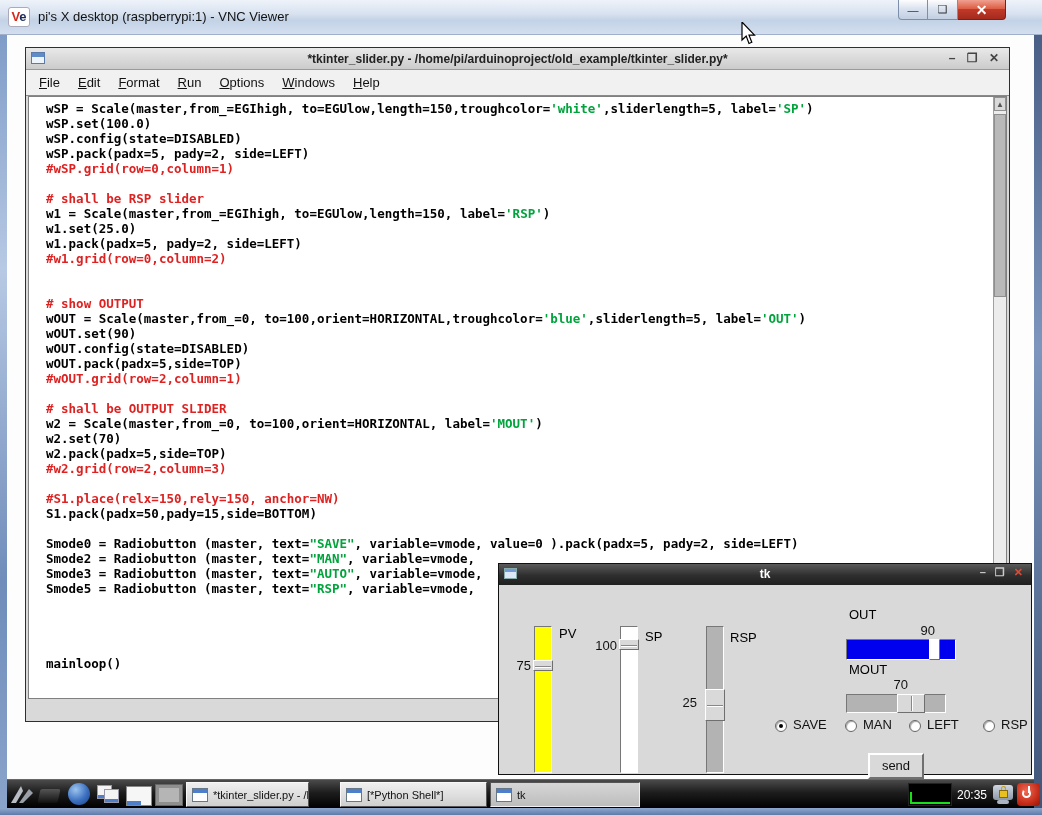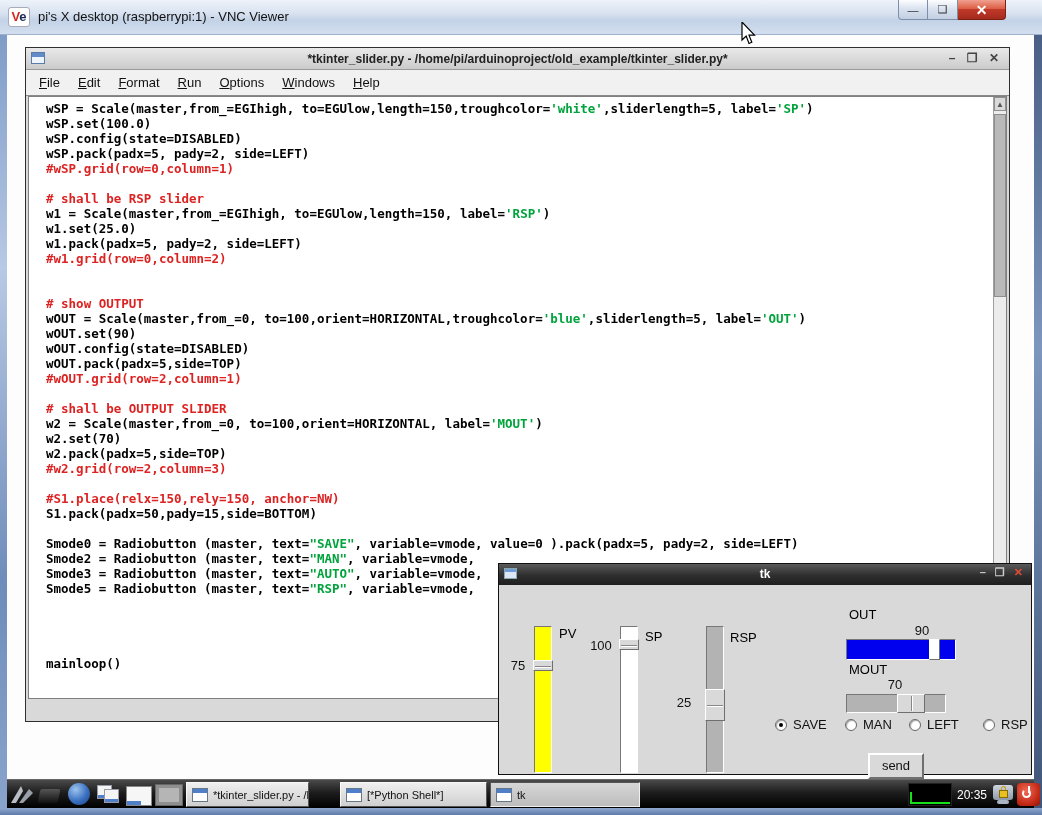--- a/index.html
+++ b/index.html
@@ -58,33 +58,33 @@
   .tk-titlebar { position:absolute; left:0; top:0; right:0; height:21px;
     background:linear-gradient(180deg,#5a5a5a,#2e2e2e 55%,#1f1f1f); }
   .tk-title { position:absolute; left:0; right:0; top:3px; text-align:center; color:#fff; font-size:12px; font-weight:bold; }
   .tk-mini-icon { position:absolute; left:5px; top:4px; width:13px; height:11px; background:#dce8f8; border:1px solid #8aa; }
   .tk-mini-icon::before { content:""; position:absolute; left:0; top:0; right:0; height:3px; background:#6f9cd8; }
   .tk-ctrls { position:absolute; right:5px; top:2px; font-size:11px; font-weight:bold; color:#ccc; letter-spacing:3px; }
   .tk-ctrls .x { color:#e04b36; }
   .tk-body { position:absolute; left:0; top:21px; right:0; bottom:0; }
 
   .tk-label { position:absolute; font-size:13px; color:#000000; }
-  .num-label { position:absolute; font-size:13px; color:#111; text-align:center; }
+  .num-label { position:absolute; font-size:13px; color:#111; text-align:right; }
   .vtrough { position:absolute; width:18px; height:147px; border-top:1px solid #777; border-left:1px solid #777;
     border-bottom:1px solid #fff; border-right:1px solid #fff; }
   .vhandle { position:absolute; width:20px; background:#d9d9d9; border-top:1px solid #fff; border-left:1px solid #fff;
     border-bottom:1px solid #6f6f6f; border-right:1px solid #6f6f6f; }
   .vhandle.notch::after { content:""; position:absolute; left:1px; right:1px; top:50%; height:1px; background:#888; box-shadow:0 1px 0 #fff; }
   .htrough { position:absolute; border-top:1px solid #777; border-left:1px solid #777; border-bottom:1px solid #fff; border-right:1px solid #fff; }
   .hhandle { position:absolute; background:#d9d9d9; border-top:1px solid #fff; border-left:1px solid #fff;
     border-bottom:1px solid #6f6f6f; border-right:1px solid #6f6f6f; }
   .hhandle.notch::after { content:""; position:absolute; top:1px; bottom:1px; left:50%; width:1px; background:#888; box-shadow:1px 0 0 #fff; }
 
   .radio-row { position:absolute; left:0; top:132px; width:100%; height:18px; }
-  .radio { position:absolute; display:flex; align-items:center; }
+  .radio { position:absolute; display:flex; align-items:flex-end; }
   .radio-circle { width:12px; height:12px; border-radius:50%; background:#fff; border:1px solid #666;
     box-shadow:inset 1px 1px 1px rgba(0,0,0,.35); margin-right:6px; position:relative; }
   .radio-circle.sel::after { content:""; position:absolute; left:3px; top:3px; width:4px; height:4px; border-radius:50%; background:#000; }
   .radio-label { font-size:13px; color:#111; }
   .send-btn { position:absolute; left:369px; top:168px; width:56px; height:26px; background:#d9d9d9;
     border-top:2px solid #fff; border-left:2px solid #fff; border-bottom:2px solid #6f6f6f; border-right:2px solid #6f6f6f;
     font-size:13px; color:#111; text-align:center; line-height:21px; }
 
   
   .taskbar { position:absolute; left:7px; top:779px; width:1027px; height:29px;

